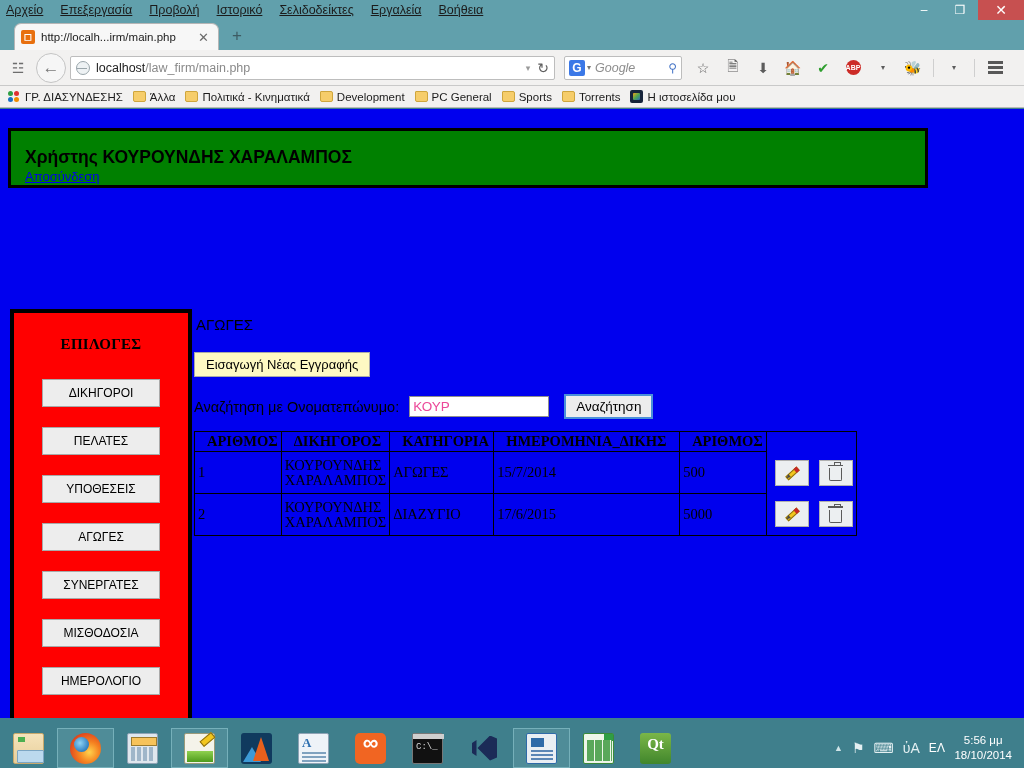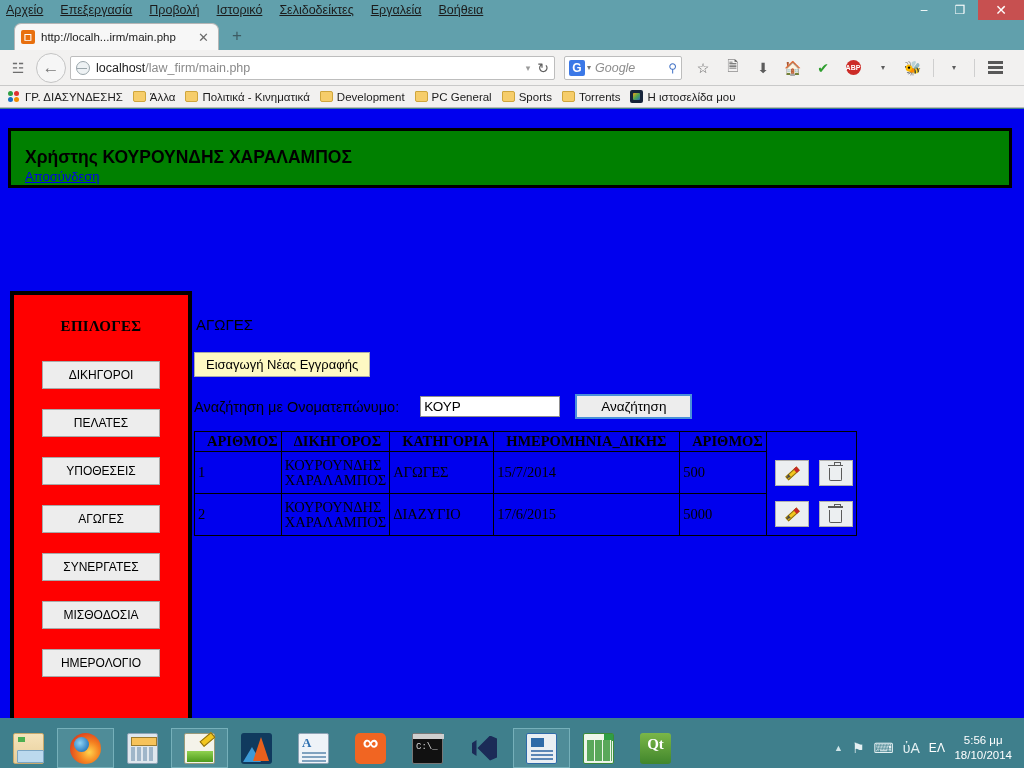--- a/index.html
+++ b/index.html
@@ -156,21 +156,21 @@
   }
 
   
   .viewport {
     position: absolute; left: 0; top: 109px; width: 1024px; height: 609px;
     background: #0000ee;
     overflow: hidden;
   }
 
   .greenbar {
-    position: absolute; left: 8px; top: 19px; width: 1004px; height: 60px;
+    position: absolute; left: 8px; top: 19px; width: 920px; height: 60px;
     background: #008000; border: 3px solid #000;
     padding: 16px 0 0 14px;
   }
   .greenbar .uname {
     font-size: 17.5px; font-weight: bold; color: #000;
     white-space: nowrap; line-height: 20px;
   }
   .greenbar .logout {
     display: inline-block; margin-top: 1px;
     font-size: 13px; color: #0000ee; text-decoration: underline;
@@ -186,28 +186,28 @@
     background: #fef9c3; border: 1px solid #a9a9a9;
     padding: 4px 11px; font-size: 13px; color: #000;
     font-family: "Liberation Sans", sans-serif;
   }
   .searchline {
     position: absolute; left: 194px; top: 285px;
     display: flex; align-items: center; font-size: 14.5px; color: #000; gap: 8px;
   }
   .searchline .lbl { white-space: nowrap; }
   .searchline input {
-    width: 140px; height: 21px; margin-left: 13px;
+    width: 140px; height: 21px; margin-left: 2px;
     border: 1px solid #8f8f8f; background: #fff;
-    font-size: 13.5px; padding: 0 3px; color: #000000;
+    font-size: 13.5px; padding: 0 3px; color: #ec4899;
     font-family: "Liberation Sans", sans-serif;
   }
   .searchline .btn-search {
     margin-left: 7px; background: #ededed;
-    border: 2px solid #4a90d9; padding: 3px 24px;
+    border: 2px solid #4a90d9; padding: 3px 10px;
     font-size: 13.5px; color: #000;
     font-family: "Liberation Sans", sans-serif;
   }
 
   
   .datatable {
     position: absolute; left: 194px; top: 322px;
     border-collapse: collapse; background: #0000ee;
     border: 1px solid #000;
   }
@@ -259,21 +259,21 @@
     content: ''; position: absolute; left: -2.6px; top: -3.4px;
     width: 15.6px; height: 1.8px; background: #5a5a5a;
   }
   .trash i::after {
     content: ''; position: absolute; left: 4px; top: -6px;
     width: 5px; height: 2.6px; border: 1.6px solid #5a5a5a; border-bottom: none;
   }
 
   
   .sidebar {
-    position: absolute; left: 10px; top: 182px; width: 182px; height: 440px;
+    position: absolute; left: 10px; top: 200px; width: 182px; height: 440px;
     background: #ff0000; border: 4px solid #000;
     text-align: center;
   }
   .sidebar .shead {
     font-family: "Liberation Serif", serif;
     font-size: 15px; font-weight: bold; color: #000;
     margin-top: 23px; letter-spacing: 0.3px;
   }
   .sidebar .sbtn {
     display: block; width: 118px; margin: 0 auto; margin-top: 20px;

